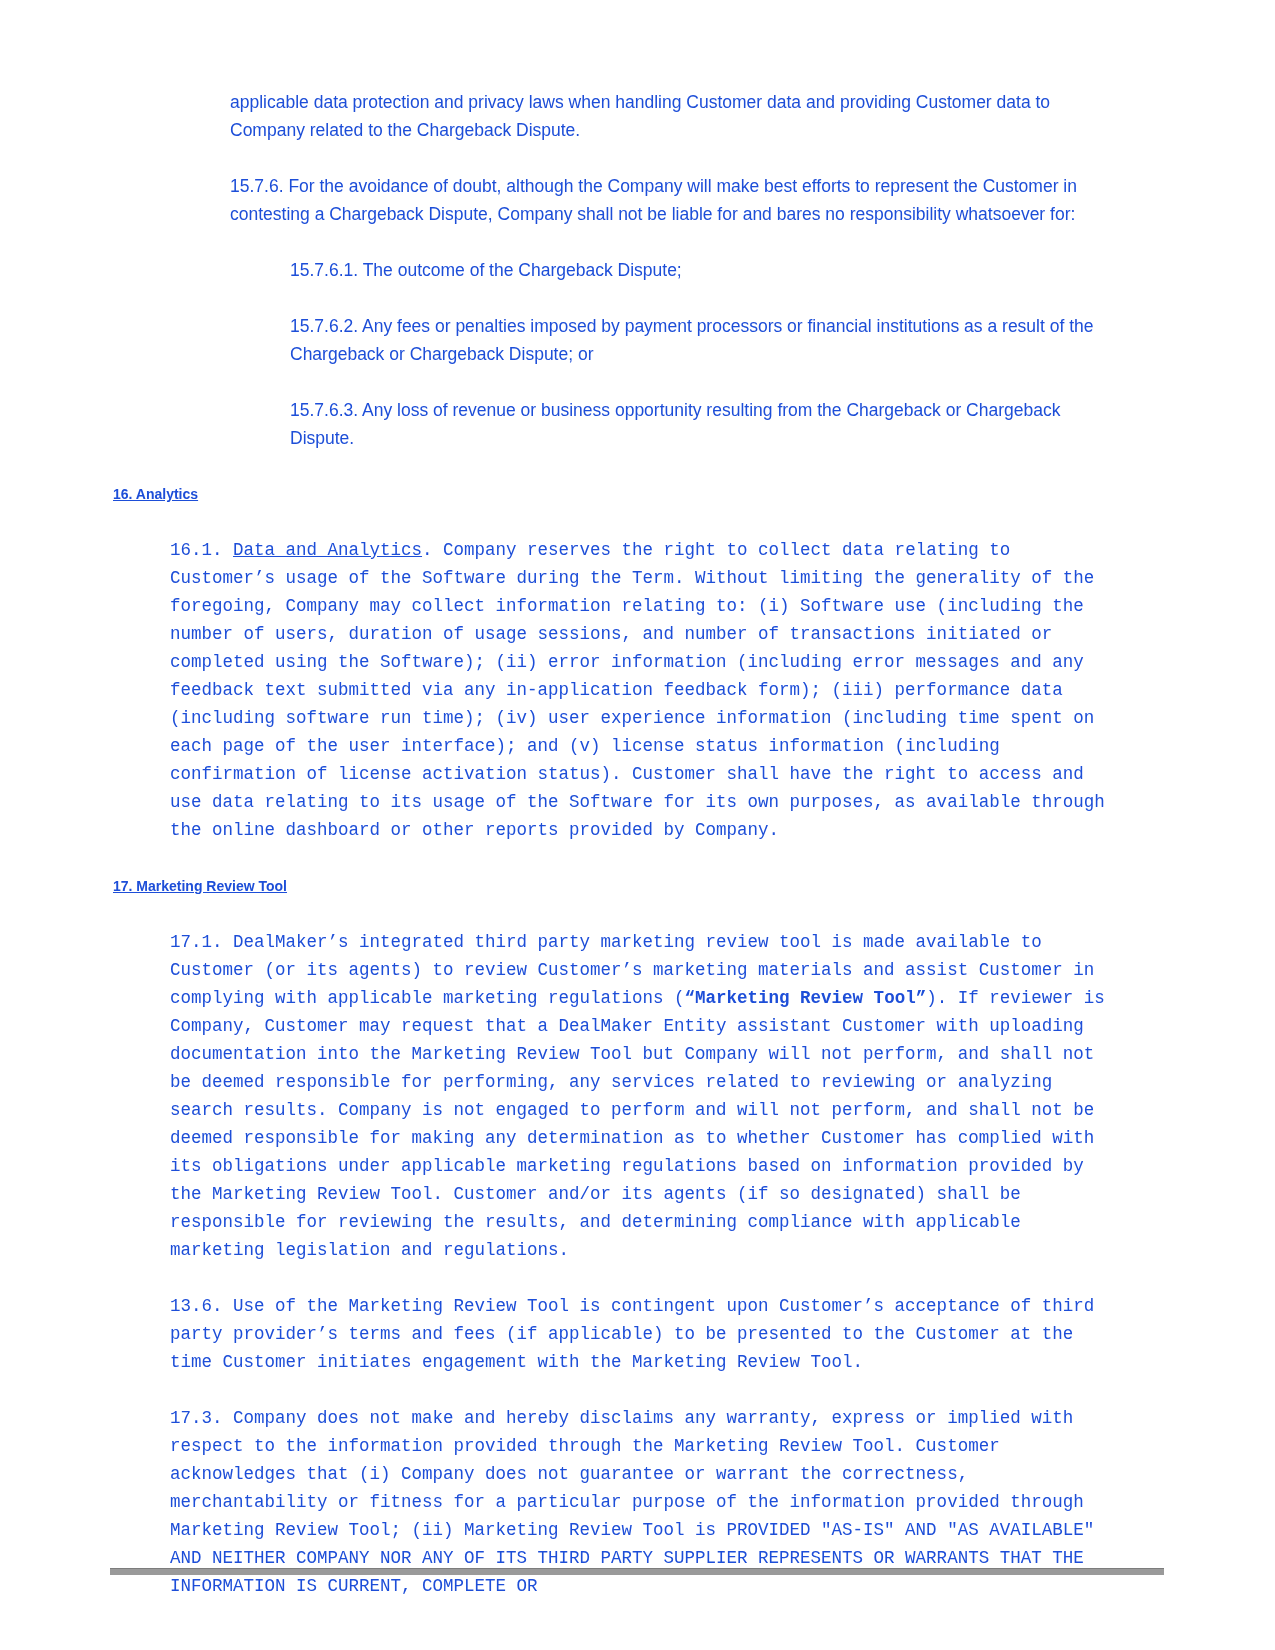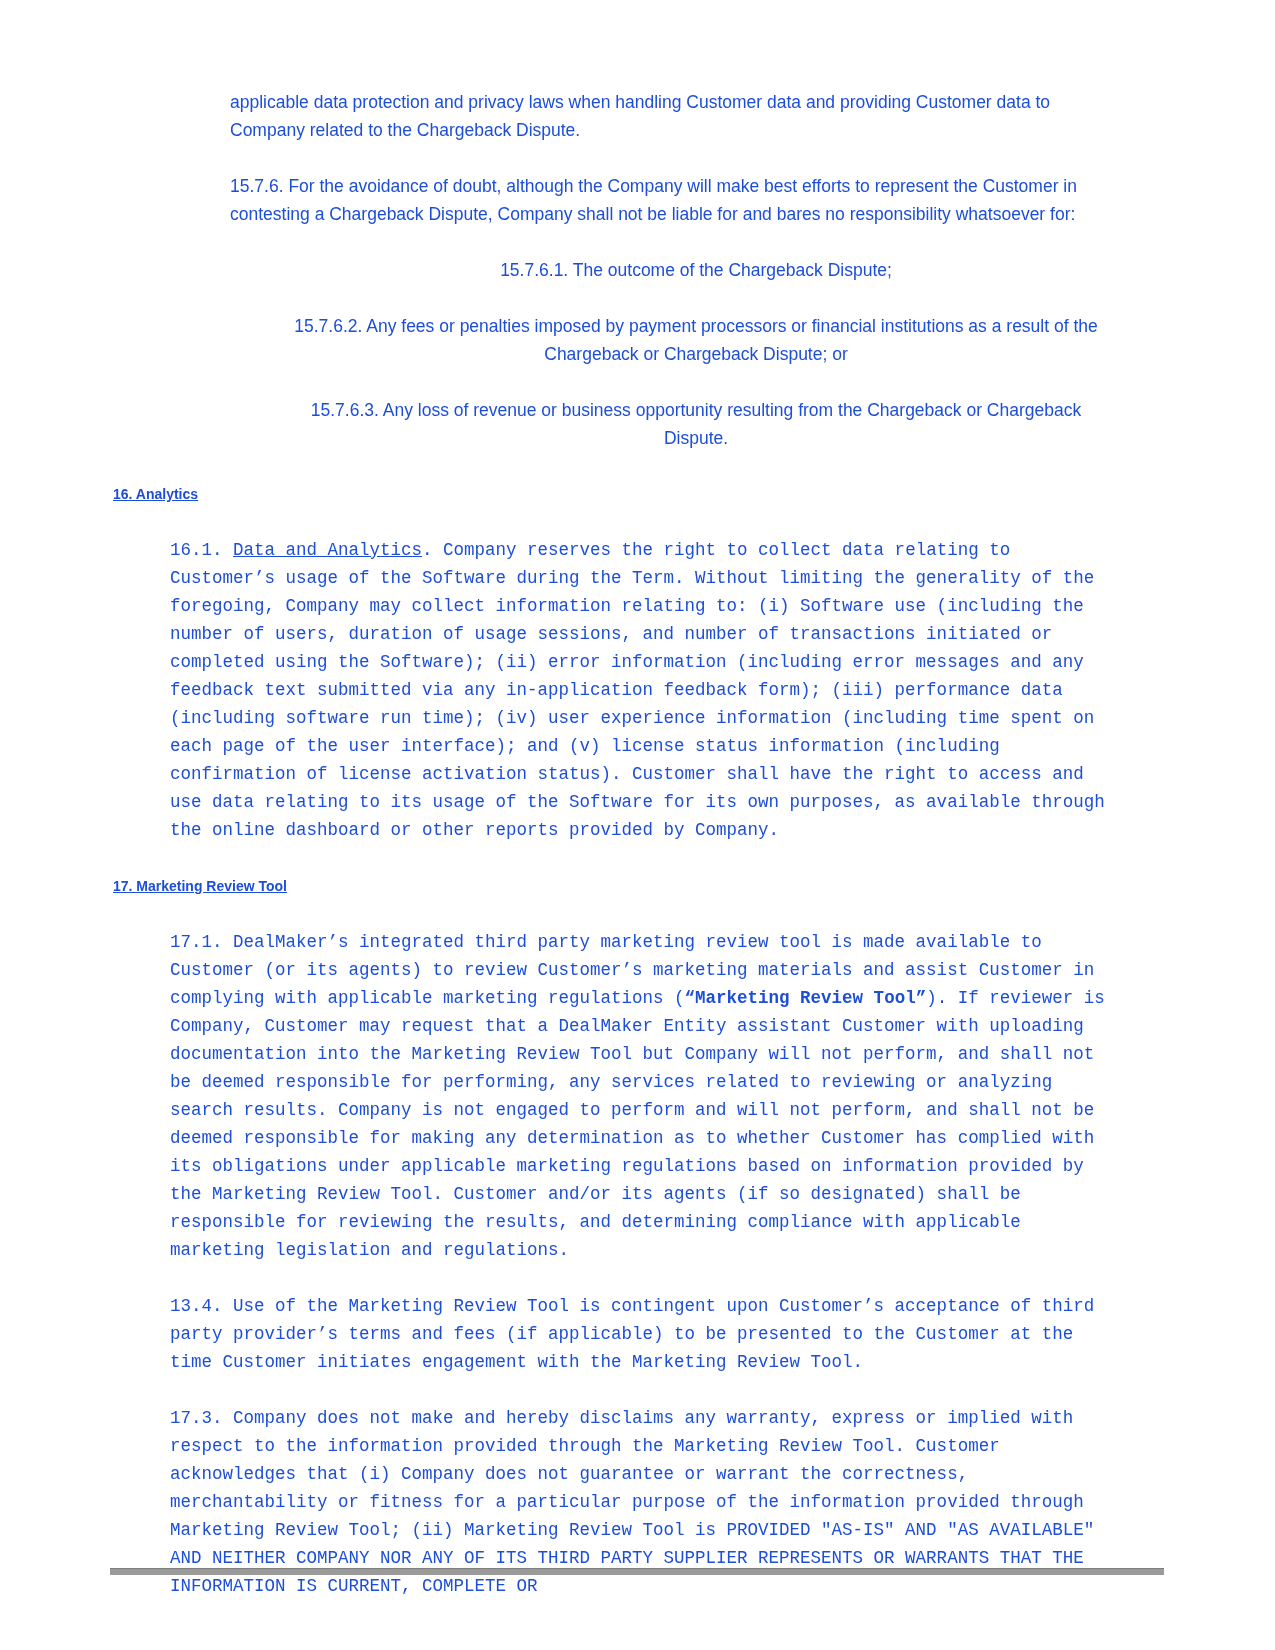--- a/index.html
+++ b/index.html
@@ -17,21 +17,21 @@
   }
   .content {
     position: absolute;
     left: 113px;
     top: 88px;
     width: 1000px;
   }
   p { margin: 0 0 28px 0; }
   .lvl1 { margin-left: 57px;  width: 940px; font-family: Liberation Mono, monospace; }
   .lvl2 { margin-left: 117px; width: 872px; }
-  .lvl3 { margin-left: 177px; width: 812px; text-align: center; }
+  .lvl3 { margin-left: 177px; width: 812px; }
   .heading {
     margin: 0 0 28px 0;
     font-size: 14px;
     font-weight: bold;
   }
   .u { text-decoration: underline; }
   b { font-weight: bold; }
   .footer-bar {
     position: absolute;
     left: 110px;
@@ -59,20 +59,20 @@
     <p class="lvl3">15.7.6.3. Any loss of revenue or business opportunity resulting from the Chargeback or Chargeback Dispute.</p>
 
     <h2 class="heading"><span class="u">16. Analytics</span></h2>
 
     <p class="lvl1"><span>16.1. </span><span class="u">Data and Analytics</span><span>. Company reserves the right to collect data relating to Customer’s usage of the Software during the Term. Without limiting the generality of the foregoing, Company may collect information relating to: (i) Software use (including the number of users, duration of usage sessions, and number of transactions initiated or completed using the Software); (ii) error information (including error messages and any feedback text submitted via any in-application feedback form); (iii) performance data (including software run time); (iv) user experience information (including time spent on each page of the user interface); and (v) license status information (including confirmation of license activation status). Customer shall have the right to access and use data relating to its usage of the Software for its own purposes, as available through the online dashboard or other reports provided by Company.</span></p>
 
     <h2 class="heading"><span class="u">17. Marketing Review Tool</span></h2>
 
     <p class="lvl1"><span>17.1. DealMaker’s integrated third party marketing review tool is made available to Customer (or its agents) to review Customer’s marketing materials and assist Customer in complying with applicable marketing regulations (</span><b>“Marketing Review Tool”</b><span>).  If reviewer is Company, Customer may request that a DealMaker Entity assistant Customer with uploading documentation into the Marketing Review Tool but Company will not perform, and shall not be deemed responsible for performing, any services related to reviewing or analyzing search results.  Company is not engaged to perform and will not perform, and shall not be deemed responsible for making any determination as to whether Customer has complied with its obligations under applicable marketing regulations based on information provided by the Marketing Review Tool.  Customer and/or its agents (if so designated) shall be responsible for reviewing the results, and determining compliance with applicable marketing legislation and regulations.</span></p>
 
-    <p class="lvl1">13.4. Use of the Marketing Review Tool is contingent upon Customer’s acceptance of third party provider’s terms and fees (if applicable) to be presented to the Customer at the time Customer initiates engagement with the Marketing Review Tool.</p>
+    <p class="lvl1">13.6. Use of the Marketing Review Tool is contingent upon Customer’s acceptance of third party provider’s terms and fees (if applicable) to be presented to the Customer at the time Customer initiates engagement with the Marketing Review Tool.</p>
 
     <p class="lvl1">17.3. Company does not make and hereby disclaims any warranty, express or implied with respect to the information provided through the Marketing Review Tool.  Customer acknowledges that  (i) Company does not guarantee or warrant the correctness, merchantability or fitness for a particular purpose of the information provided through Marketing Review Tool; (ii) Marketing Review Tool is PROVIDED "AS-IS" AND "AS AVAILABLE" AND NEITHER COMPANY NOR ANY OF ITS THIRD PARTY SUPPLIER REPRESENTS OR WARRANTS THAT THE INFORMATION IS CURRENT, COMPLETE OR</p>
 
   </div>
 
   <div class="footer-bar"></div>
 </div>
 
 </body></html>

